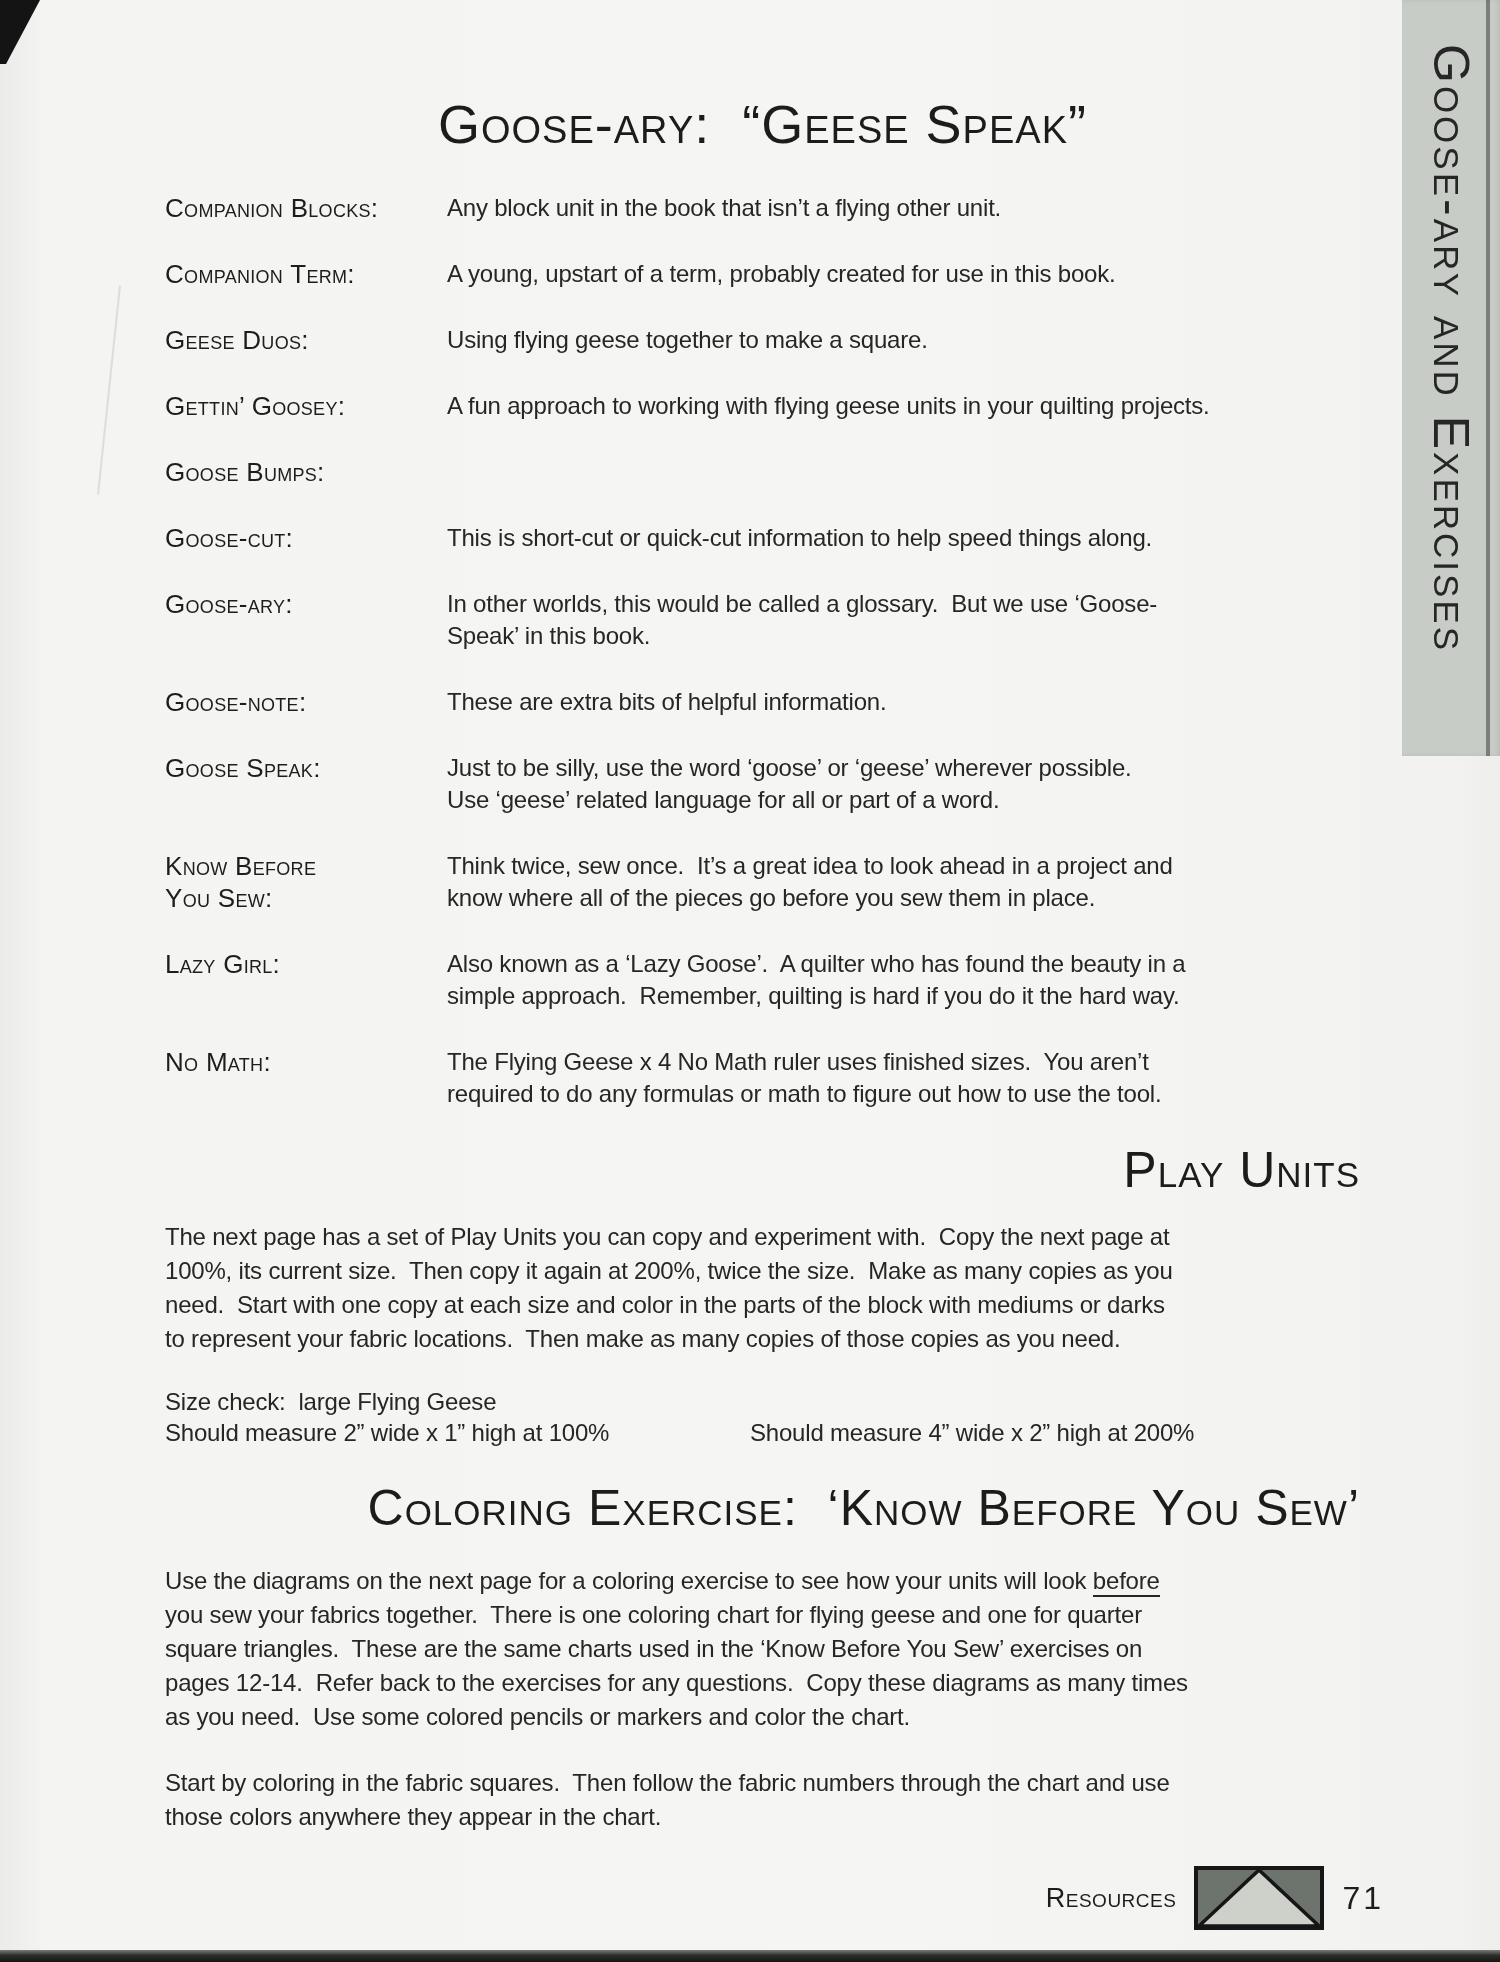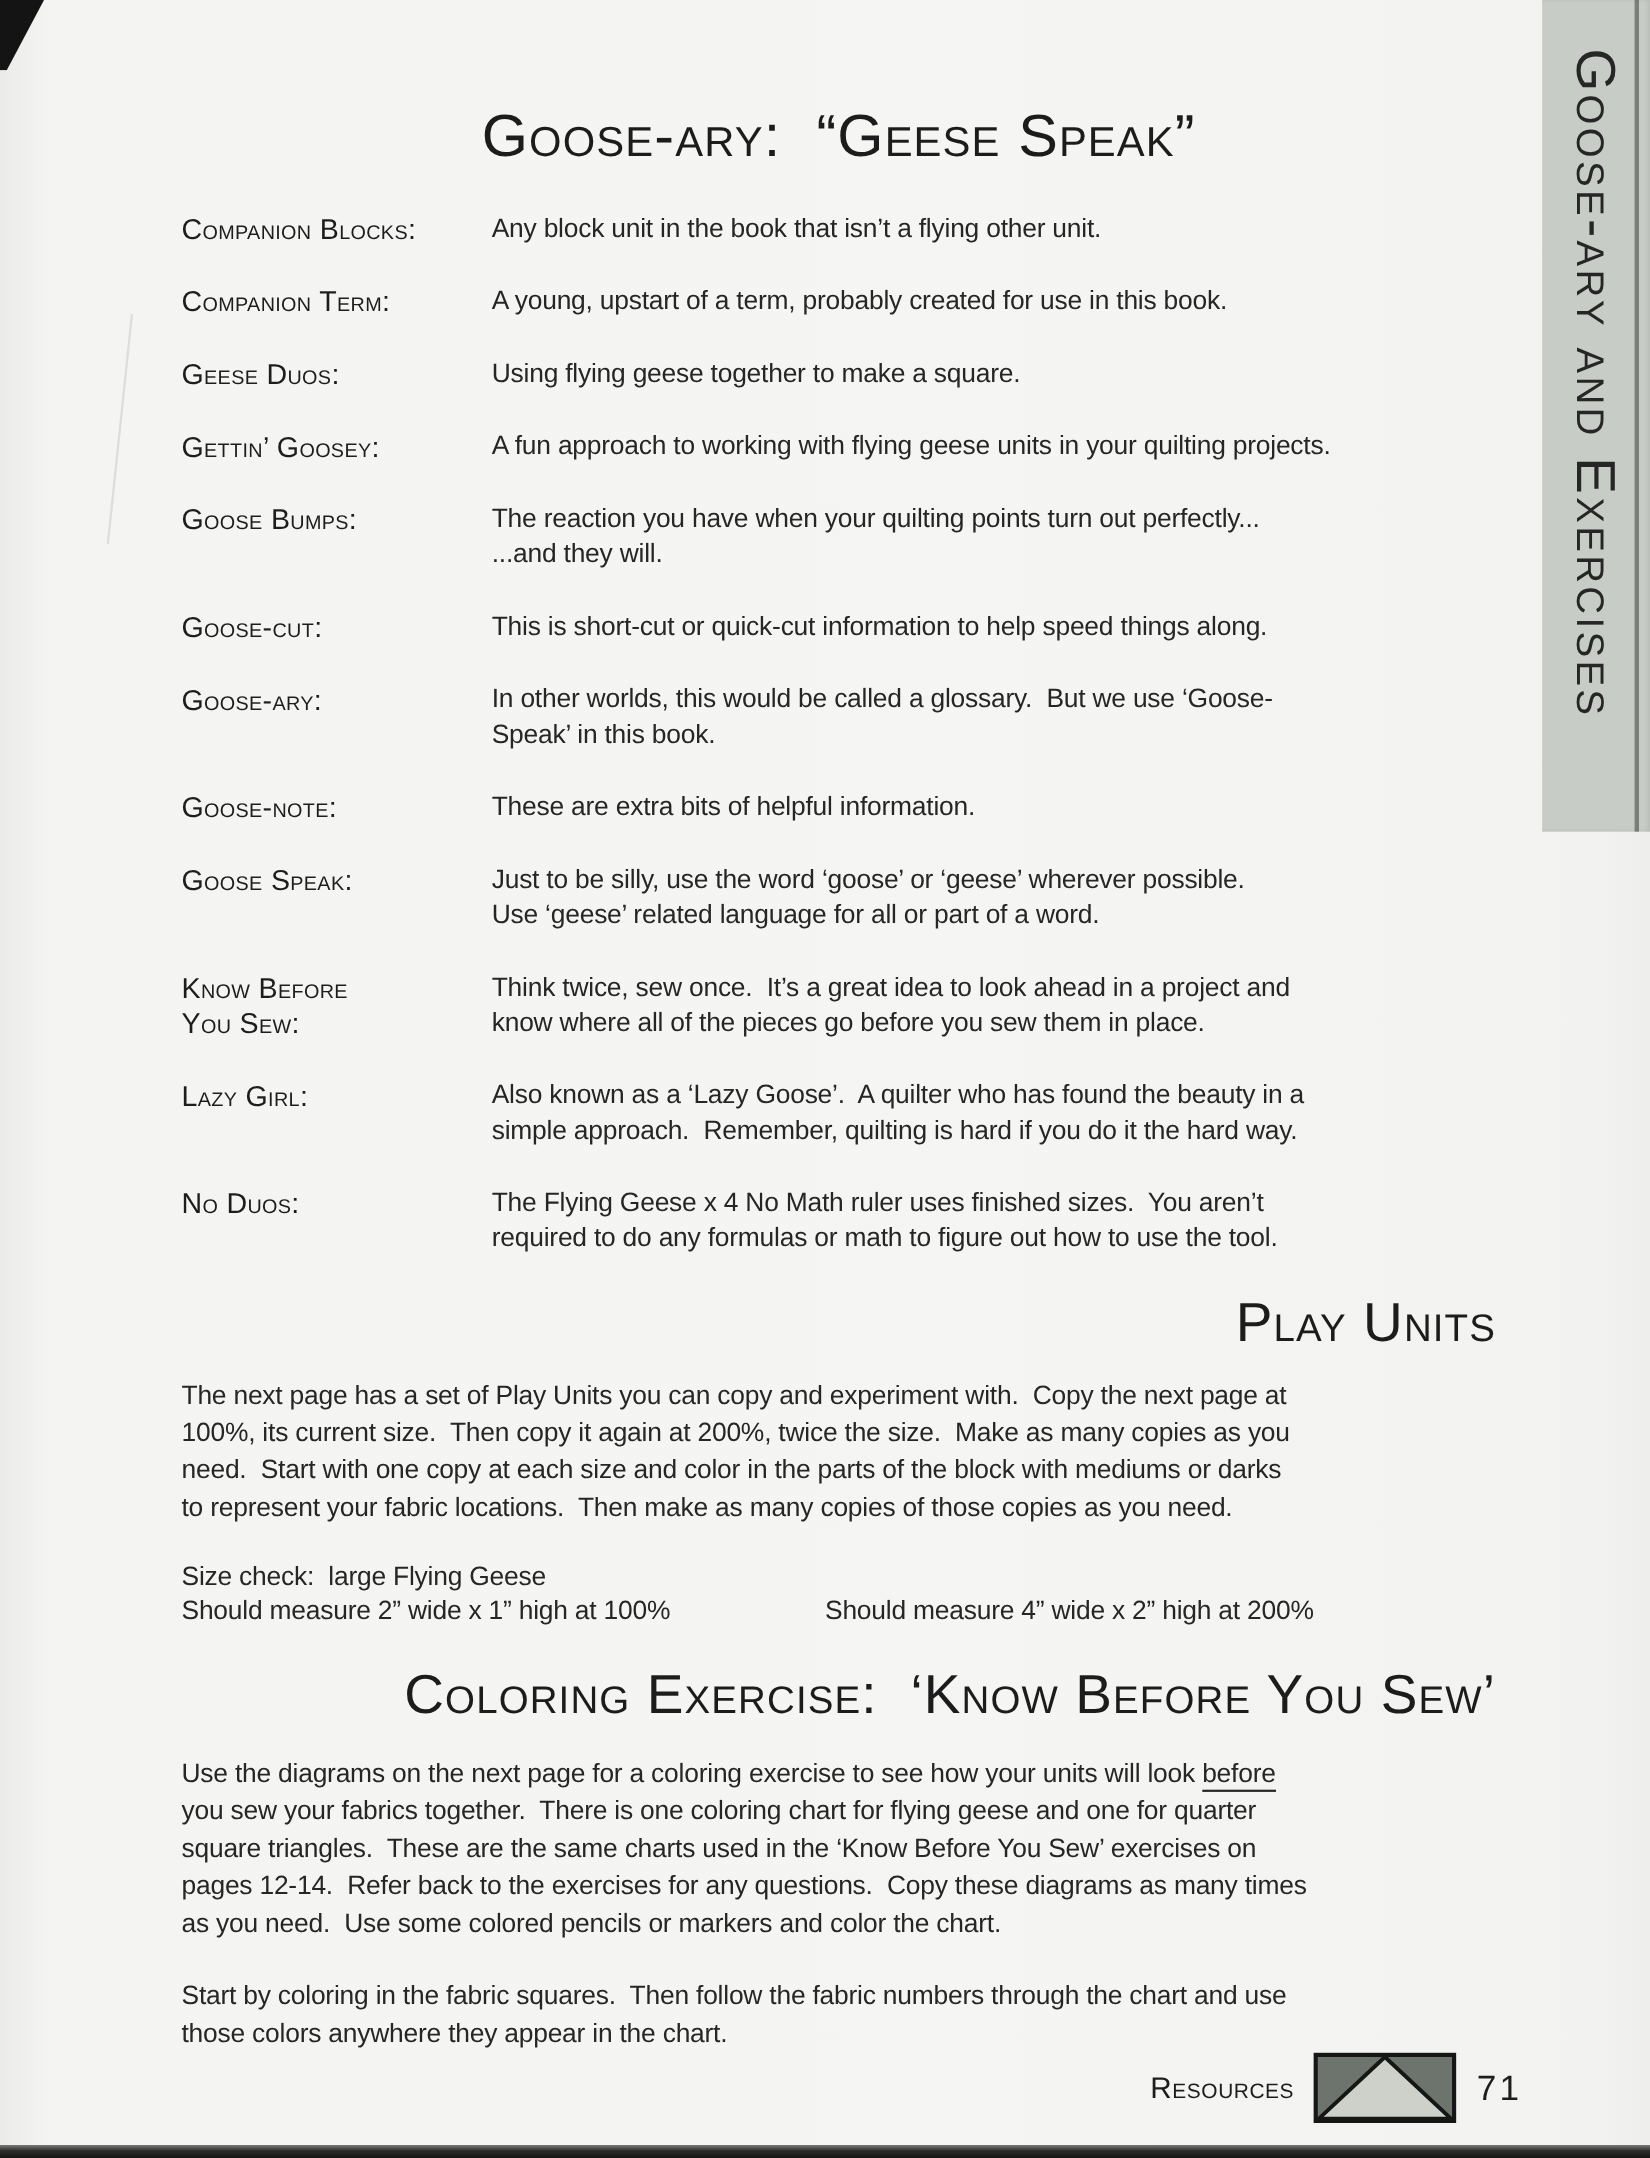--- a/index.html
+++ b/index.html
@@ -140,22 +140,20 @@
       <div class="entry">
         <div class="term">Geese Duos:</div>
         <div class="definition">Using flying geese together to make a square.</div>
       </div>
       <div class="entry">
         <div class="term">Gettin’ Goosey:</div>
         <div class="definition">A fun approach to working with flying geese units in your quilting projects.</div>
       </div>
       <div class="entry">
         <div class="term">Goose Bumps:</div>
-        <div class="definition">The reaction you have when your quilting points turn out perfectly...
-...and they will.</div>
       </div>
       <div class="entry">
         <div class="term">Goose-cut:</div>
         <div class="definition">This is short-cut or quick-cut information to help speed things along.</div>
       </div>
       <div class="entry">
         <div class="term">Goose-ary:</div>
         <div class="definition">In other worlds, this would be called a glossary.  But we use ‘Goose-
 Speak’ in this book.</div>
       </div>
@@ -173,21 +171,21 @@
 You Sew:</div>
         <div class="definition">Think twice, sew once.  It’s a great idea to look ahead in a project and
 know where all of the pieces go before you sew them in place.</div>
       </div>
       <div class="entry">
         <div class="term">Lazy Girl:</div>
         <div class="definition">Also known as a ‘Lazy Goose’.  A quilter who has found the beauty in a
 simple approach.  Remember, quilting is hard if you do it the hard way.</div>
       </div>
       <div class="entry">
-        <div class="term">No Duos:</div>
+        <div class="term">No Math:</div>
         <div class="definition">The Flying Geese x 4 No Math ruler uses finished sizes.  You aren’t
 required to do any formulas or math to figure out how to use the tool.</div>
       </div>
     </div>
 
     <h2 class="section-heading h-play">Play Units</h2>
     <div class="body-para p-play">The next page has a set of Play Units you can copy and experiment with.  Copy the next page at
 100%, its current size.  Then copy it again at 200%, twice the size.  Make as many copies as you
 need.  Start with one copy at each size and color in the parts of the block with mediums or darks
 to represent your fabric locations.  Then make as many copies of those copies as you need.</div>

